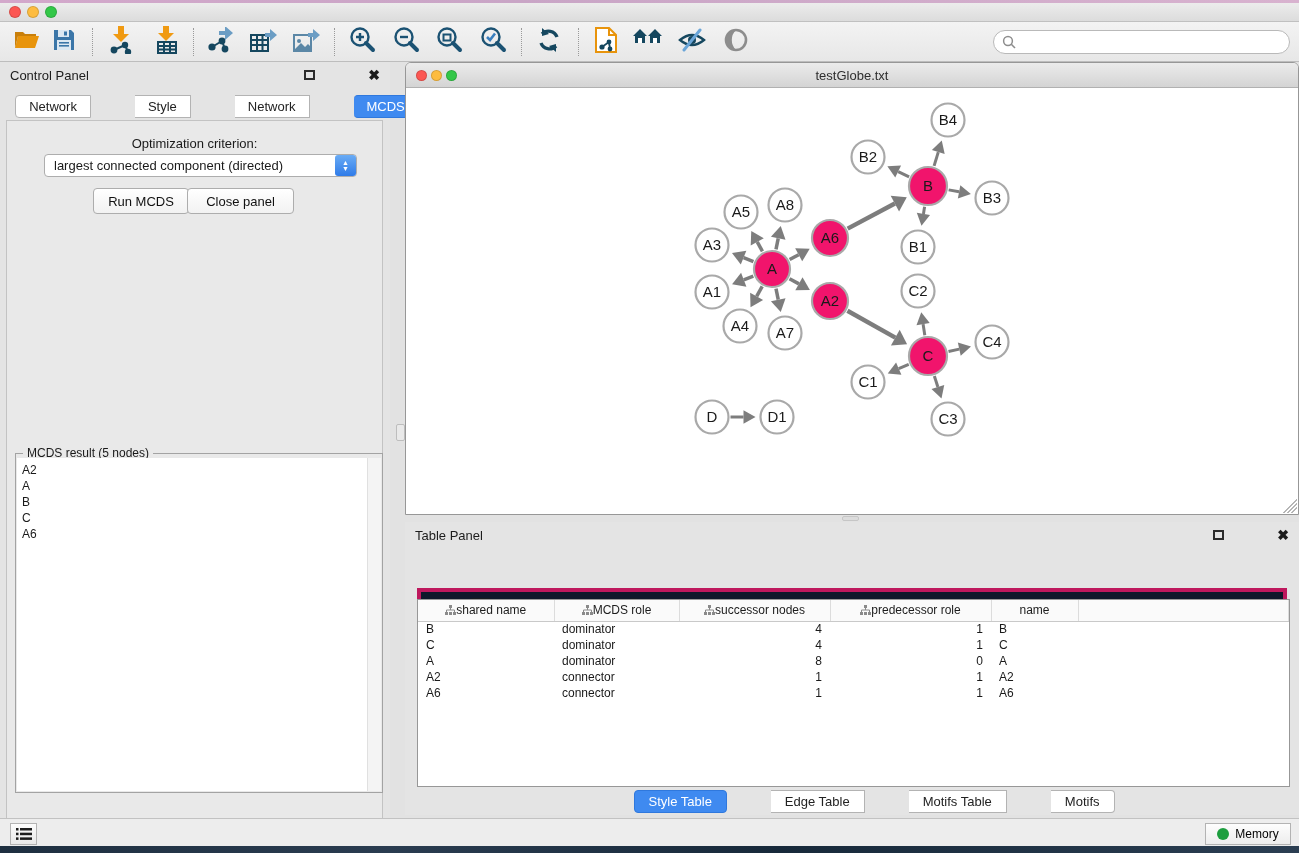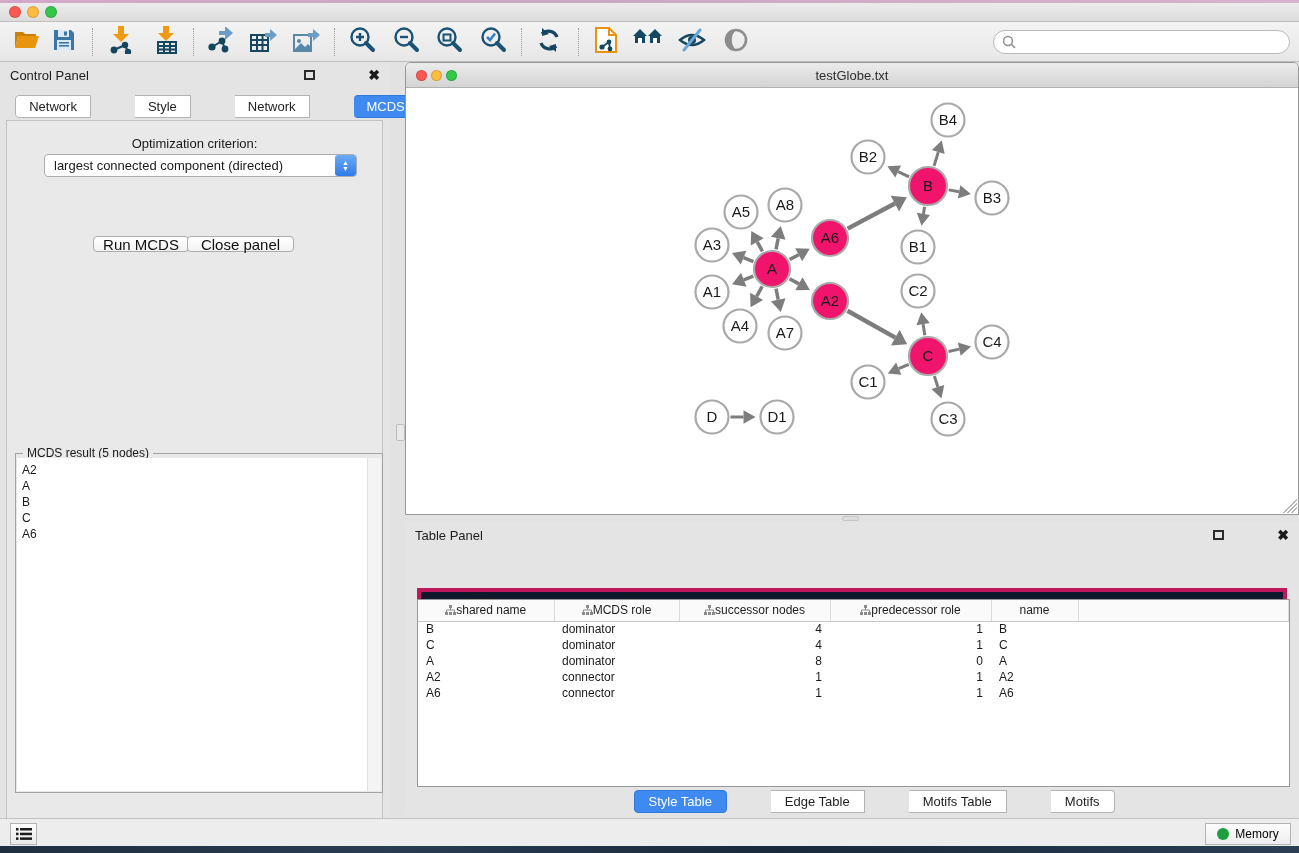--- a/index.html
+++ b/index.html
@@ -54,23 +54,23 @@
   #cp-inner { position:absolute; left:6px; top:58px; width:377px; height:744px;
     border:1px solid #c3c3c3; background:#e9e9e9; }
   #opt-label { position:absolute; left:0; width:100%; top:15px; text-align:center; font-size:13px; }
   #criterion-select { position:absolute; left:37px; top:33px; width:313px; height:23px;
     background:#fff; border:1px solid #adadad; border-radius:4px;
     display:flex; align-items:center; font-size:13px; }
   #criterion-select .val { padding-left:9px; flex:1; }
   #criterion-select .stepper { width:21px; height:21px; border-radius:3px;
     background:linear-gradient(#6aacf5,#2f7be8); display:flex; flex-direction:column;
     align-items:center; justify-content:center; color:#fff; font-size:7px; line-height:6px; }
-  .push-btn { position:absolute; height:16px; background:linear-gradient(#ffffff,#f2f2f2);
-    border:1px solid #adadad; border-radius:4px; font-size:15px;
-    display:flex; align-items:center; justify-content:center; color:#111;margin-top:48px; }
+  .push-btn { position:absolute; height:26px; background:linear-gradient(#ffffff,#f2f2f2);
+    border:1px solid #adadad; border-radius:4px; font-size:13px;
+    display:flex; align-items:center; justify-content:center; color:#111; }
   #run-btn { left:86px; top:67px; width:96px; }
   #closepanel-btn { left:180px; top:67px; width:107px; }
 
   #result-group { position:absolute; left:8px; top:332px; width:368px; height:340px;
     border:1px solid #a3a3a3; }
   #result-title { position:absolute; left:7px; top:-8px; background:#e9e9e9;
     padding:0 4px; font-size:12px; }
   #result-list { position:absolute; left:1px; top:4px; right:15px; bottom:1px;
     background:#fff; font-size:12px; padding:4px 0 0 5px; line-height:16px; }
   #result-scroll { position:absolute; top:4px; right:1px; bottom:1px; width:14px;

